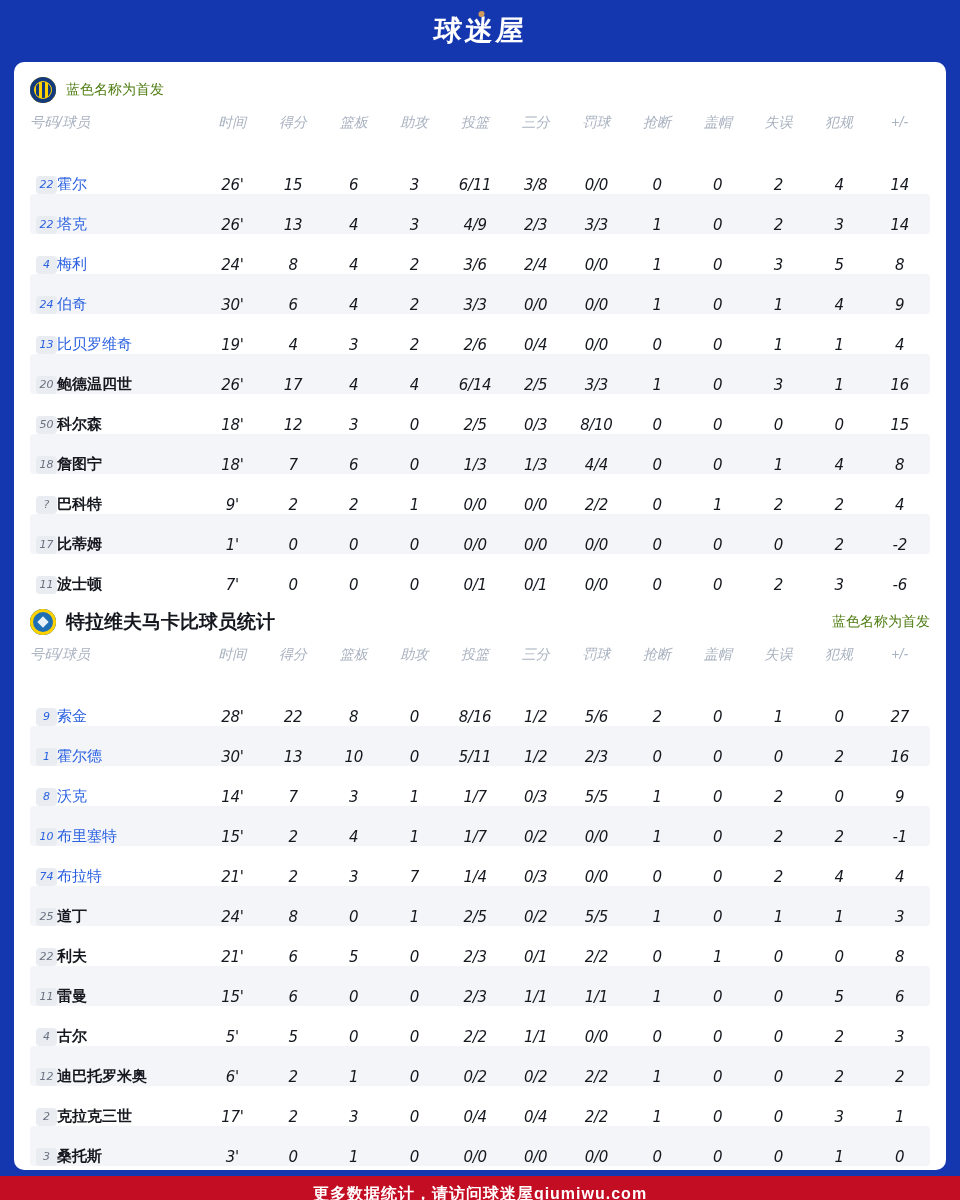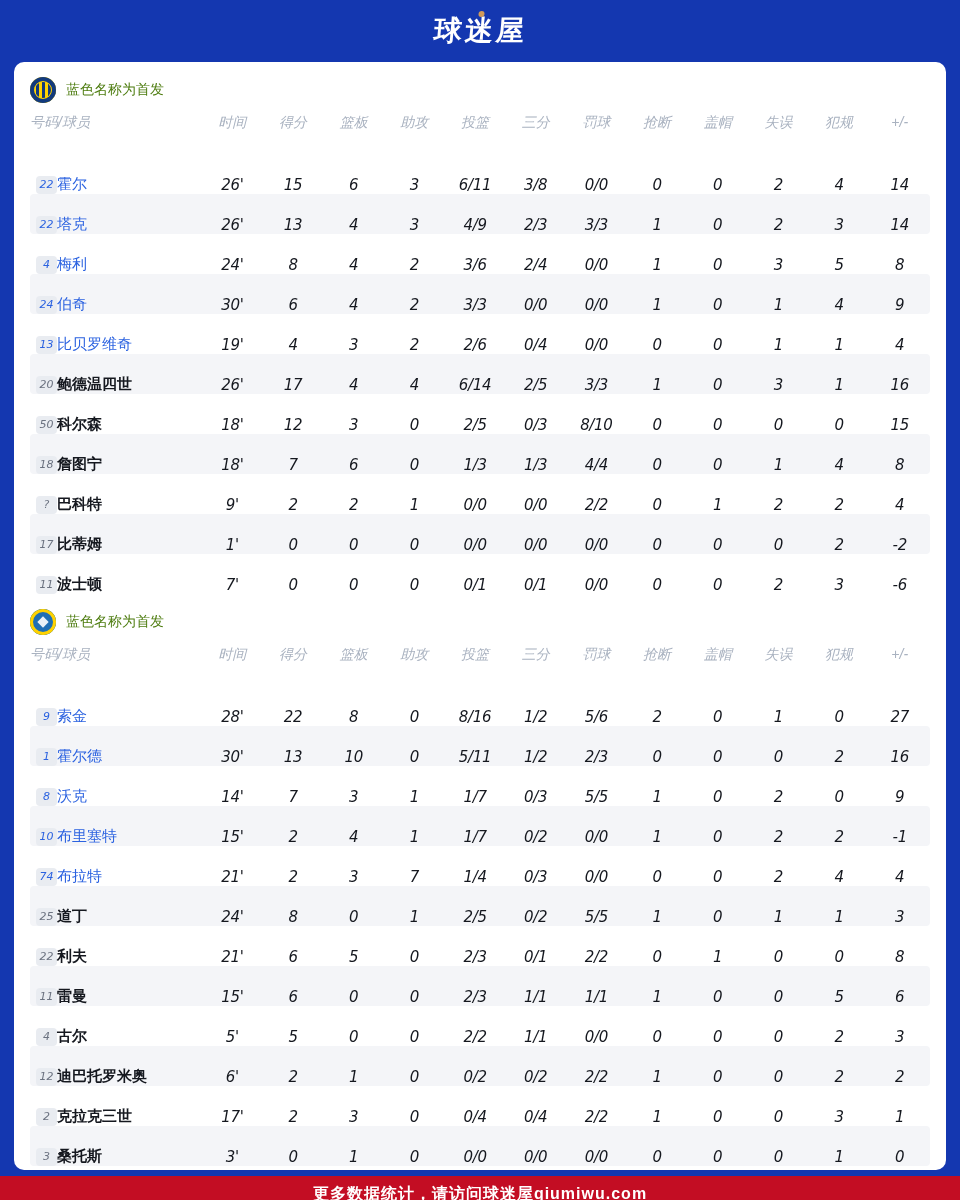--- a/index.html
+++ b/index.html
@@ -306,20 +306,21 @@
           <div class="td stat">2</div>
           <div class="td stat">3</div>
           <div class="td stat">-6</div>
         </div>
       </div>
   </div>
 
   <div class="team-section">
     <div class="section-title-row">
       <span class="crest crest-mtv"></span>
+      <span class="section-title">特拉维夫马卡比球员统计</span>
       <span class="legend">蓝色名称为首发</span>
     </div>
     <div class="thead">
         <div class="th first">号码/球员</div>
         <div class="th">时间</div>
         <div class="th">得分</div>
         <div class="th">篮板</div>
         <div class="th">助攻</div>
         <div class="th">投篮</div>
         <div class="th">三分</div>

